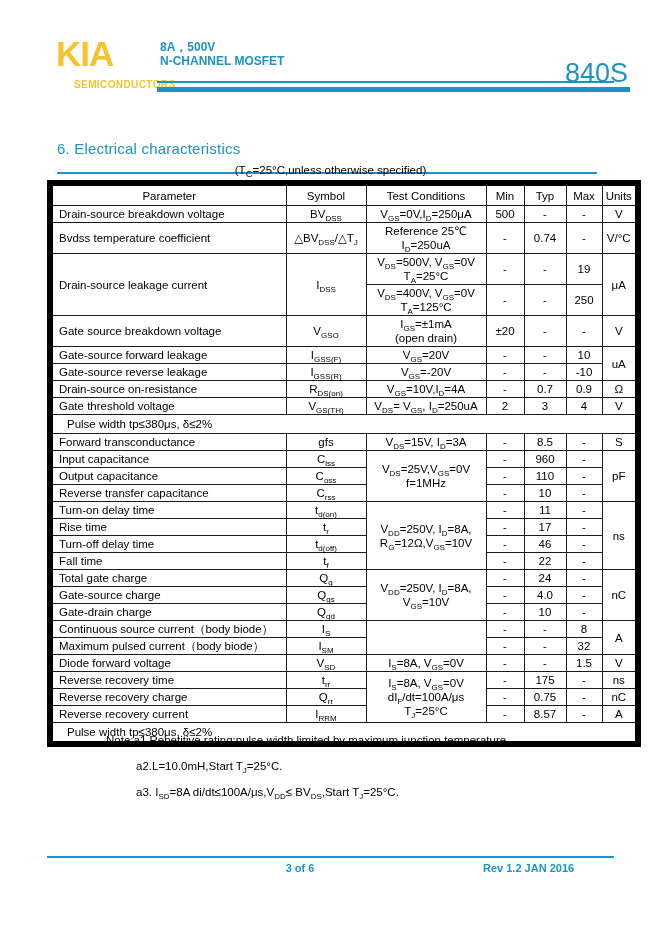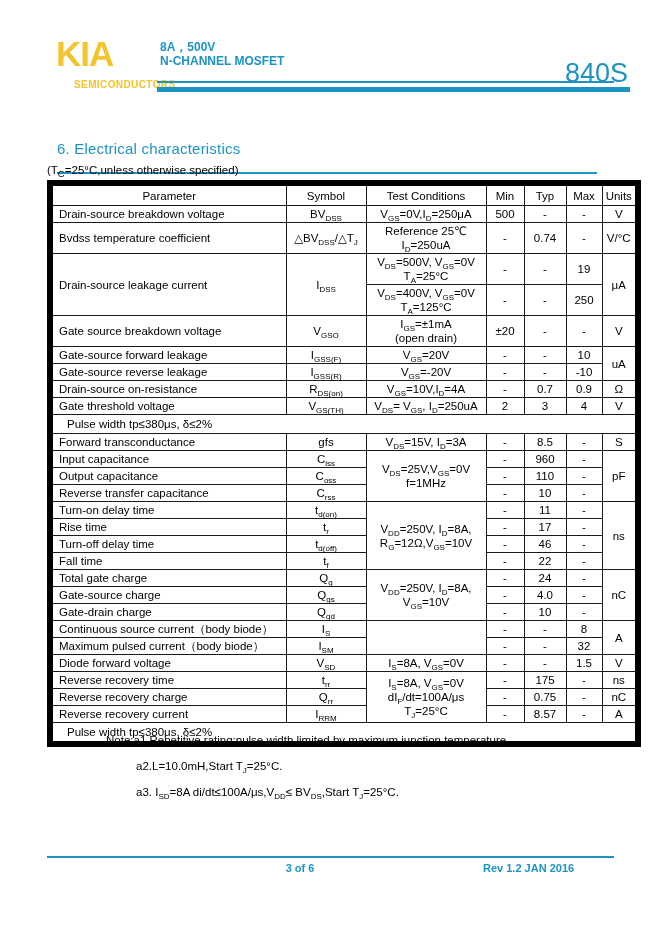--- a/index.html
+++ b/index.html
@@ -11,21 +11,21 @@
              letter-spacing:-1px;line-height:36px;}
   .logo-sub{position:absolute;left:74px;top:79px;font-size:10px;font-weight:bold;letter-spacing:.4px;}
   .hdr-sub{position:absolute;left:160px;top:40px;font-size:12px;font-weight:bold;line-height:14px;}
   .part-no{position:absolute;right:34px;top:60px;font-size:27px;line-height:27px;}
   .rule-thin{position:absolute;left:157px;top:81px;width:457px;height:2px;}
   .rule-thick{position:absolute;left:157px;top:87px;width:473px;height:5px;}
 
   
   .sect-title-wrap{position:absolute;left:57px;top:140px;width:540px;border-bottom:2px solid;padding-bottom:14px;}
   .sect-title{font-size:15px;letter-spacing:.2px;}
-  .cond-note{position:absolute;left:47px;top:164px;width:567px;text-align:left;font-size:11.5px;}
+  .cond-note{position:absolute;left:47px;top:164px;width:567px;text-align:center;font-size:11.5px;}
 
   
   .tbl-wrap{position:absolute;left:47px;top:180px;}
   table.spec{border-collapse:collapse;table-layout:fixed;width:588px;border:6px solid #000000;}
   table.spec th,table.spec td{border:1px solid #1a1a1a;font-size:11.5px;font-weight:normal;
       text-align:center;vertical-align:middle;padding:1px 2px;line-height:14px;white-space:normal;}
   table.spec th{height:17px;}
   table.spec td.left{text-align:left;padding-left:6px;}
   table.spec td.full-row{text-align:left;padding-left:14px;height:16px;}
   table.spec sub{font-size:8px;line-height:0;}

